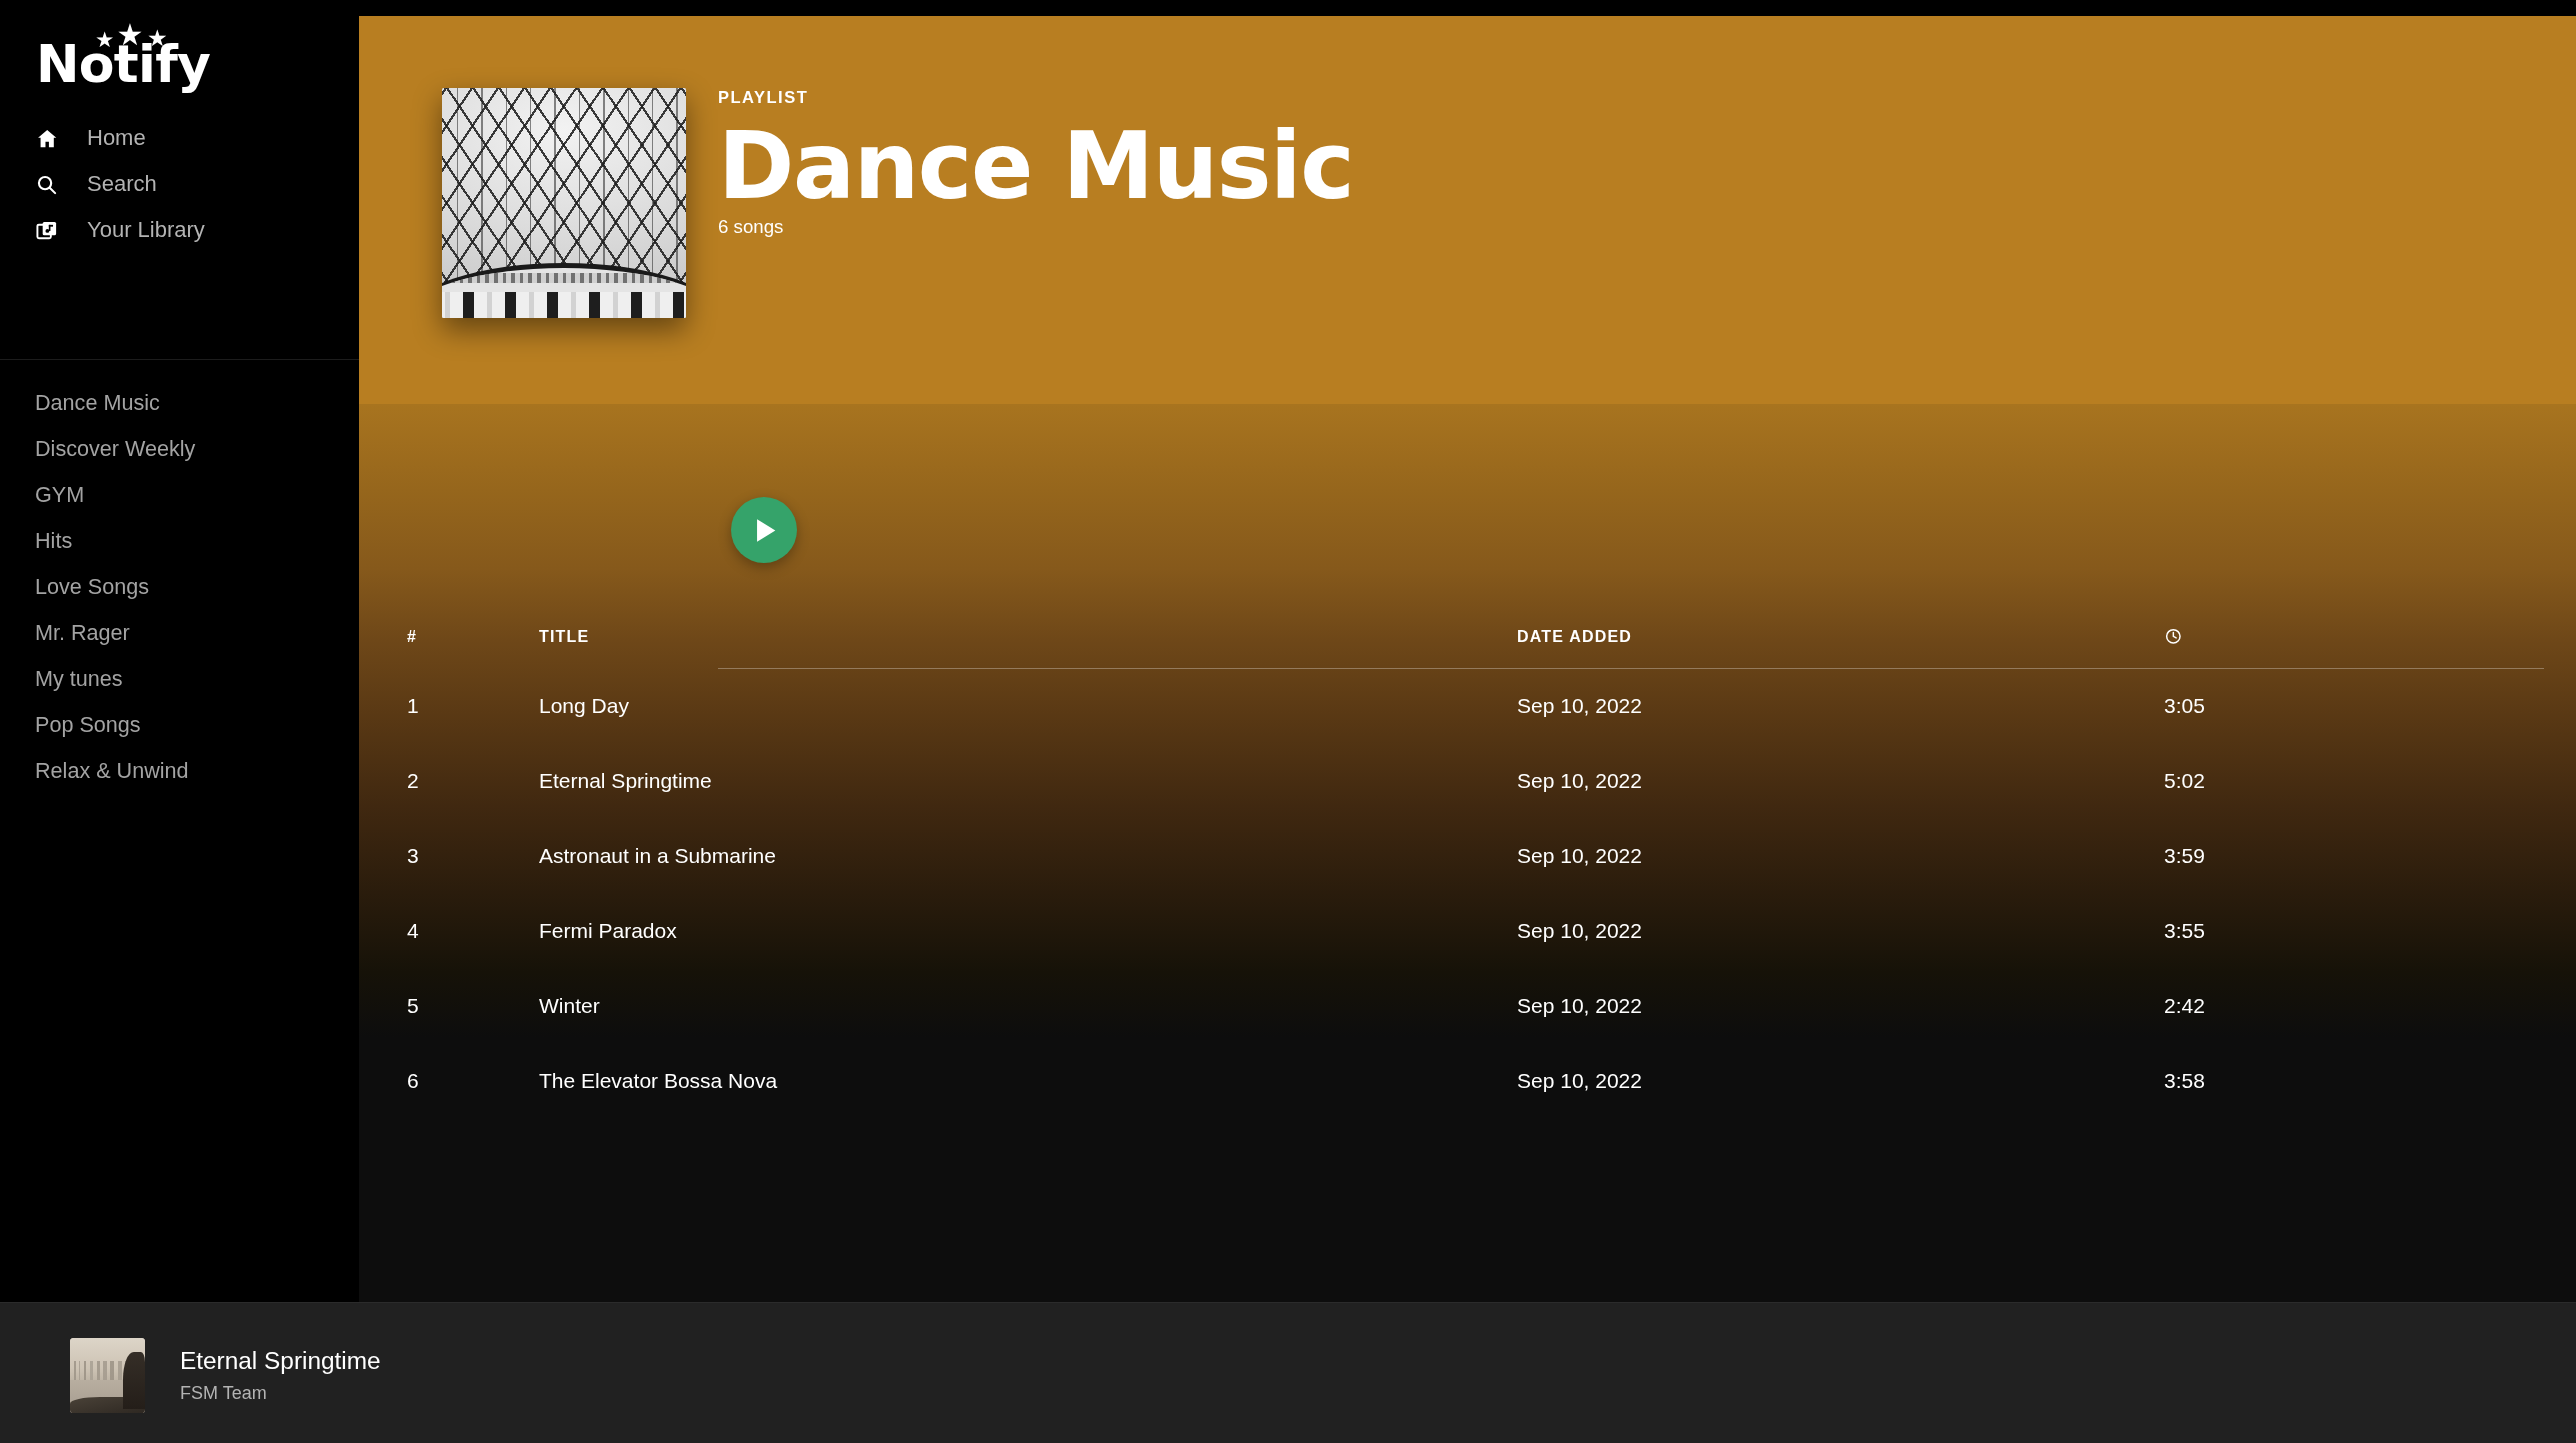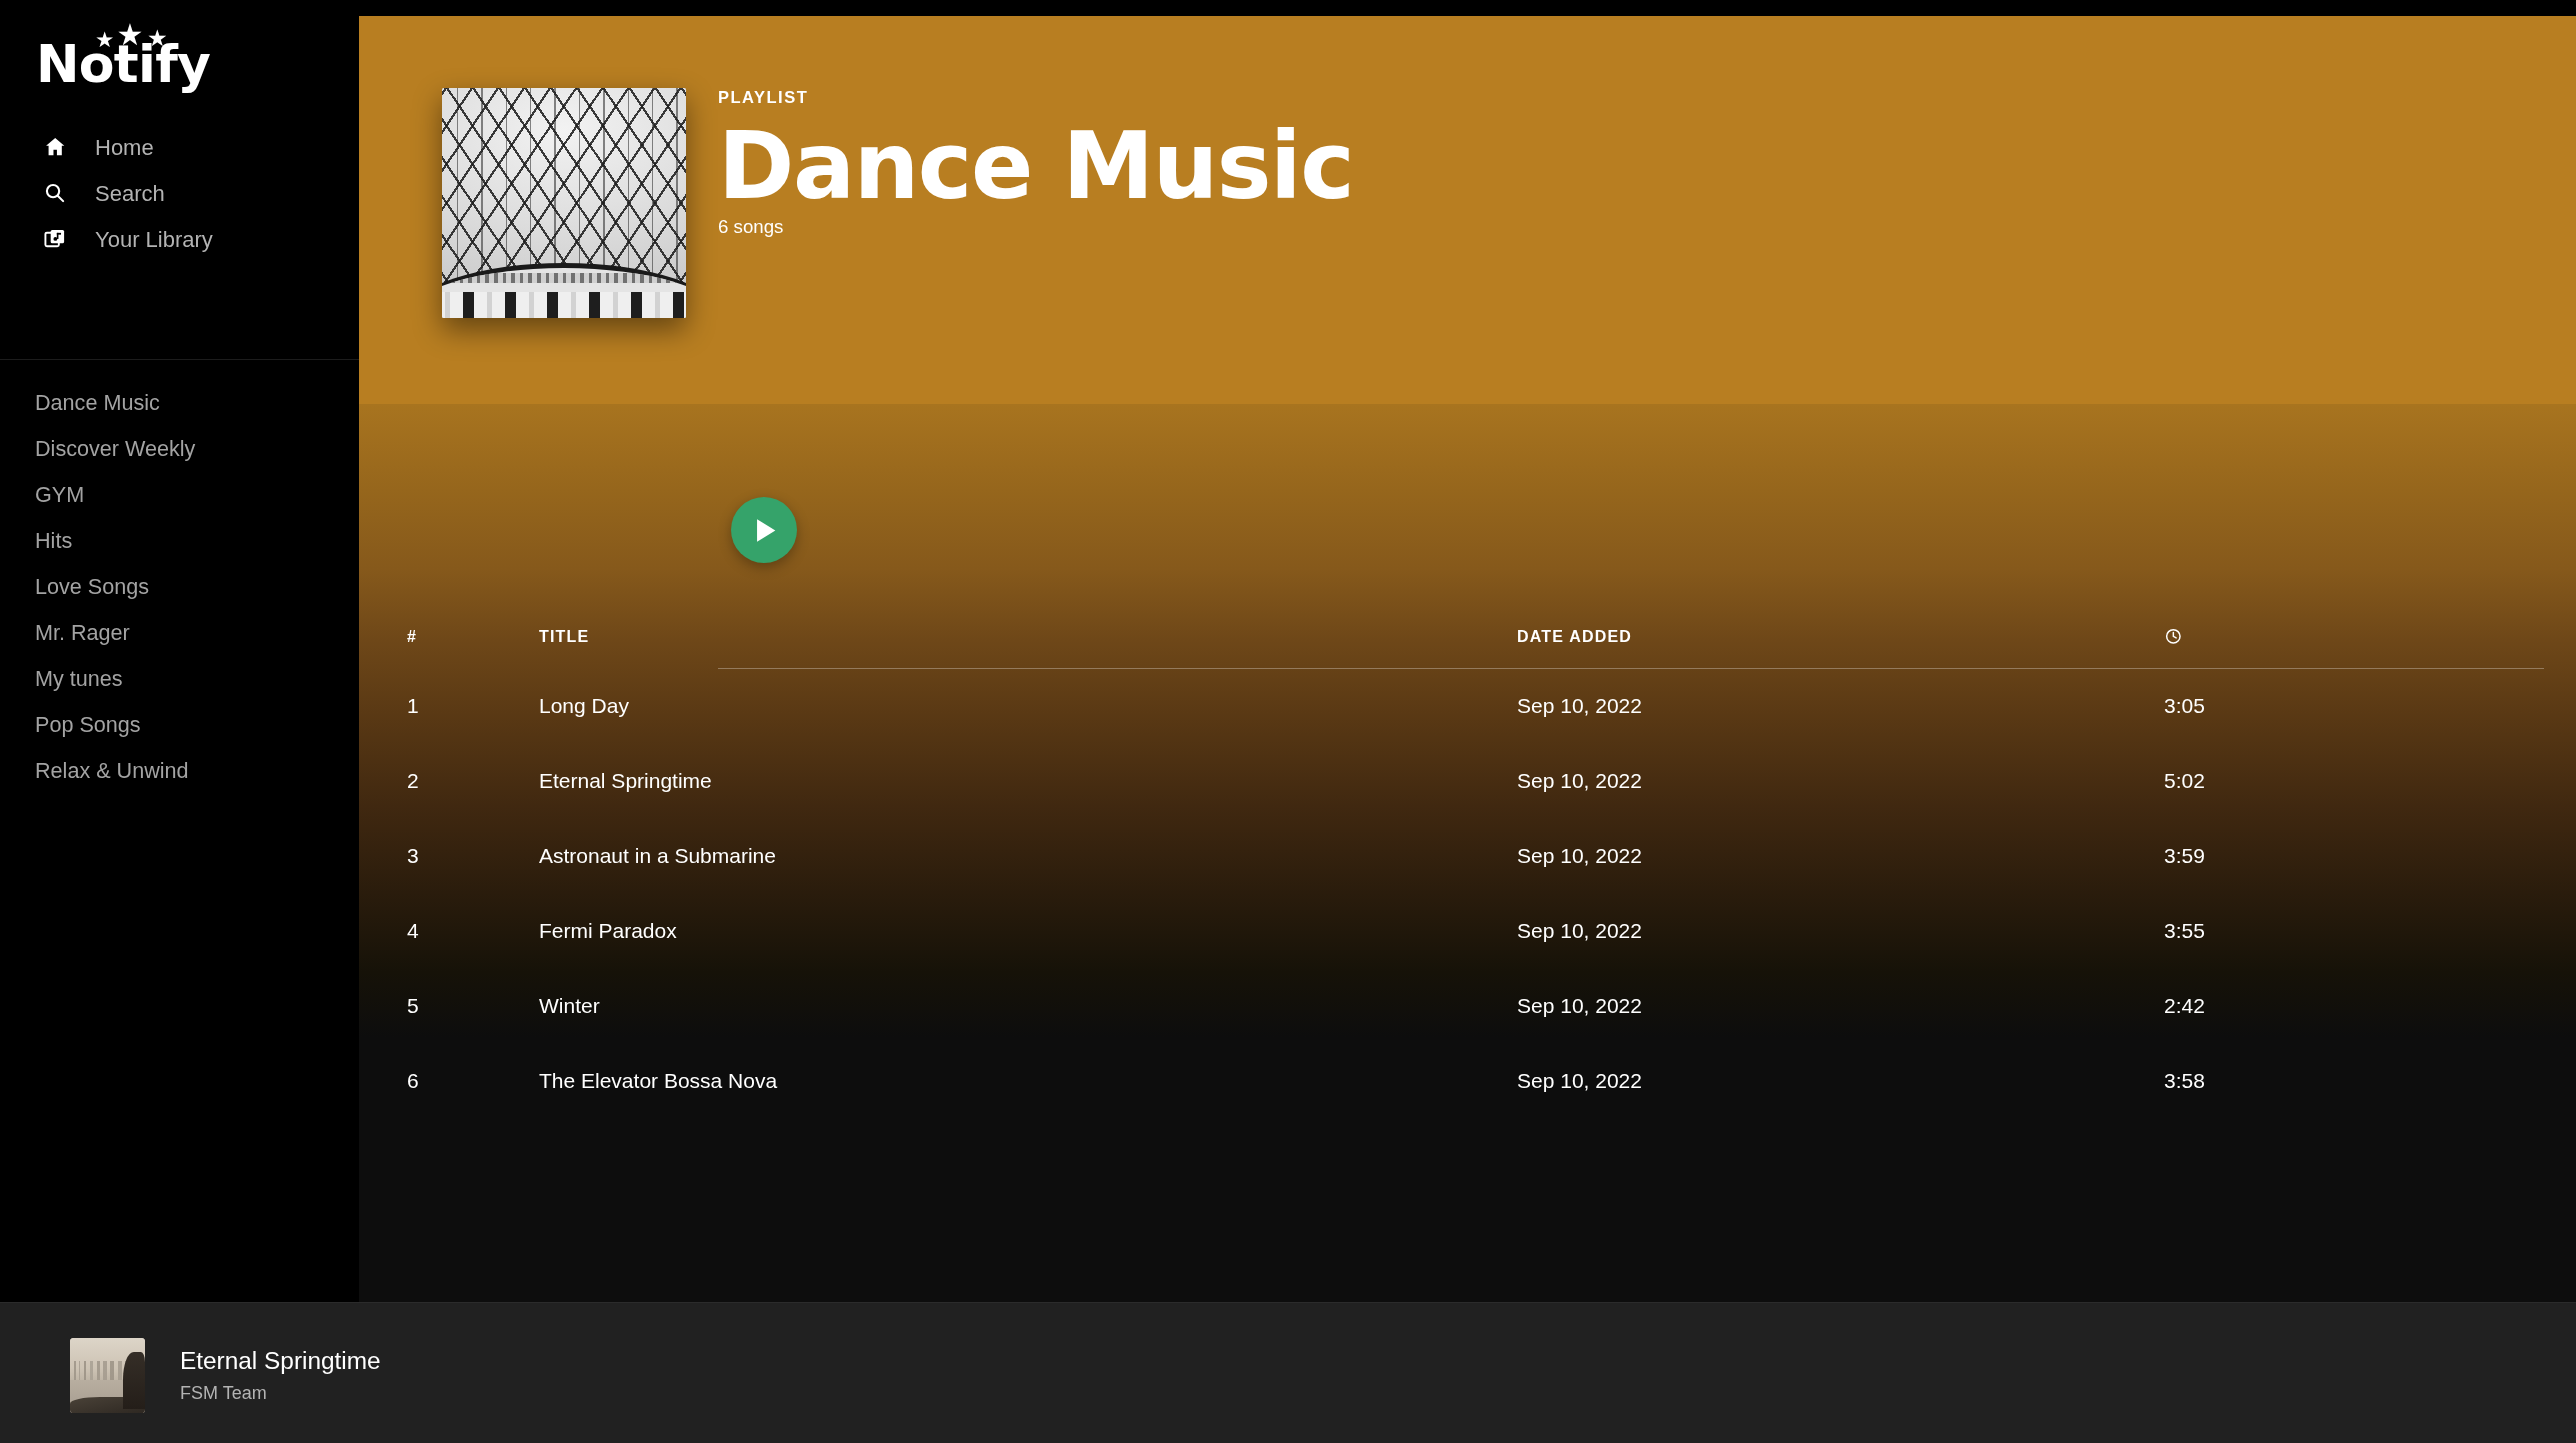--- a/index.html
+++ b/index.html
@@ -37,24 +37,23 @@
     font-family:"DejaVu Sans", sans-serif;
   }
 
   .nav-section { position:absolute; left:0; width:359px; }
   #nav-main { top:115px; }
   #nav-create { top:266px; }
 
   .nav-item {
     position:relative;
     height:46px;
-    display:flex; align-items:flex-end;
+    display:flex; align-items:center;
     padding-left:35px;
     cursor:pointer;
-    margin-left:8px;
   }
   .nav-ico {
     width:32px; height:29px;
     display:flex; align-items:center; justify-content:flex-start;
     flex:0 0 auto;
   }
   .nav-ico svg { display:block; }
   .nav-label {
     margin-left:20px;
     font-size:22px;

